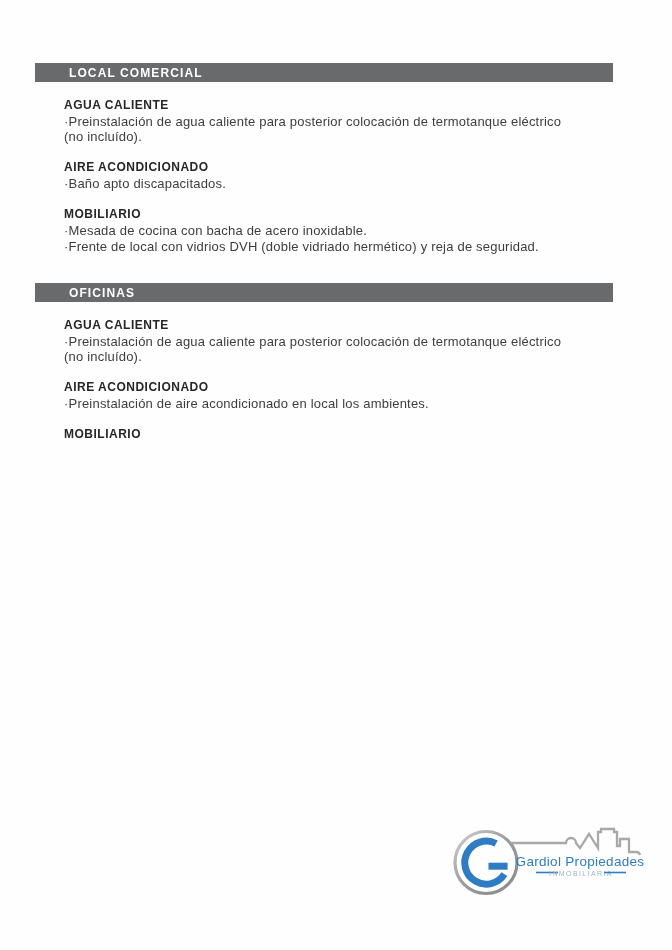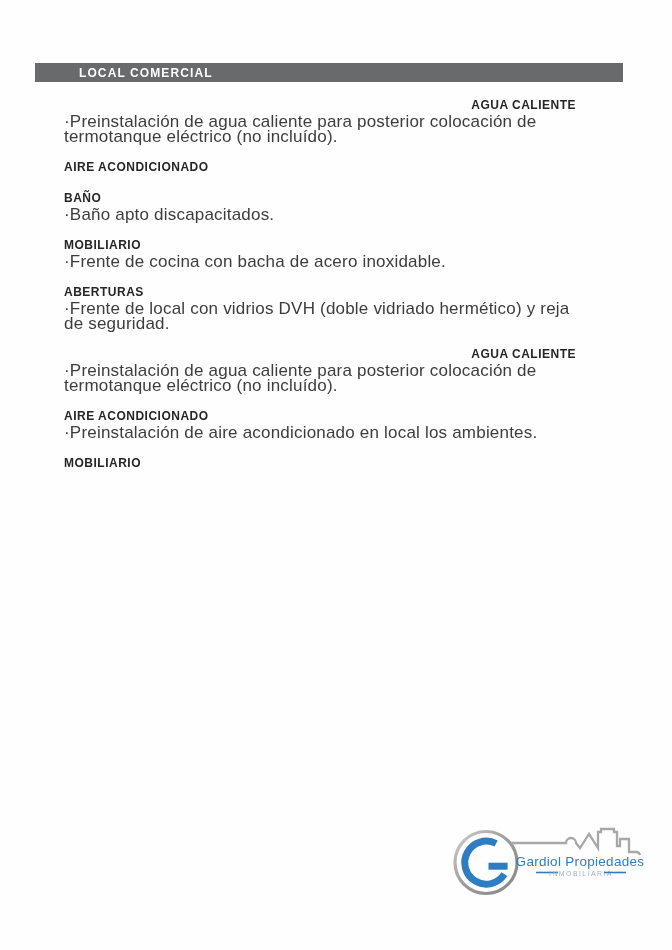--- a/index.html
+++ b/index.html
@@ -17,21 +17,21 @@
   }
   .section-bar {
     margin-left: 35px;
     width: 544px;
     height: 19px;
     background: #696a6c;
     color: #ffffff;
     font-weight: 700;
     font-size: 12px;
     letter-spacing: 1.1px;
-    padding-left: 44px;
+    padding-left: 34px;
     display: flex;
     align-items: center;
   }
   .section-bar.first {
     margin-top: 63px;
   }
   .section-bar.second {
     margin-top: 29px;
   }
   .content {
@@ -40,25 +40,24 @@
   }
   .spec-heading {
     margin: 16px 0 0 0;
     font-size: 12px;
     line-height: 15px;
     font-weight: 700;
     letter-spacing: 0.5px;
     color: #262626;
   }
   .spec-heading.first {
-    text-align: right;
   }
   .spec-text {
     margin: 1px 0 0 0;
-    font-size: 17px;
+    font-size: 13px;
     line-height: 15px;
     letter-spacing: 0.2px;
     color: #3d3d3d;
   }
   .logo {
     position: absolute;
     left: 452px;
     top: 818px;
     width: 220px;
     height: 97px;
@@ -88,30 +87,31 @@
 
   <div class="section-bar first">
     <span>LOCAL COMERCIAL</span>
   </div>
   <div class="content">
     <h3 class="spec-heading first">AGUA CALIENTE</h3>
     <p class="spec-text">·Preinstalación de agua caliente para posterior colocación de termotanque eléctrico (no incluído).</p>
 
     <h3 class="spec-heading">AIRE ACONDICIONADO</h3>
 
-    <h3 class="spec-heading">BAÑO</h3>
     <p class="spec-text">·Baño apto discapacitados.</p>
 
     <h3 class="spec-heading">MOBILIARIO</h3>
-    <p class="spec-text">·Frente de cocina con bacha de acero inoxidable.</p>
+    <p class="spec-text">·Mesada de cocina con bacha de acero inoxidable.</p>
 
-    <h3 class="spec-heading">ABERTURAS</h3>
     <p class="spec-text">·Frente de local con vidrios DVH (doble vidriado hermético) y reja de seguridad.</p>
   </div>
 
+  <div class="section-bar second">
+    <span>OFICINAS</span>
+  </div>
   <div class="content">
     <h3 class="spec-heading first">AGUA CALIENTE</h3>
     <p class="spec-text">·Preinstalación de agua caliente para posterior colocación de termotanque eléctrico (no incluído).</p>
 
     <h3 class="spec-heading">AIRE ACONDICIONADO</h3>
     <p class="spec-text">·Preinstalación de aire acondicionado en local los ambientes.</p>
 
     <h3 class="spec-heading">MOBILIARIO</h3>
   </div>
 

